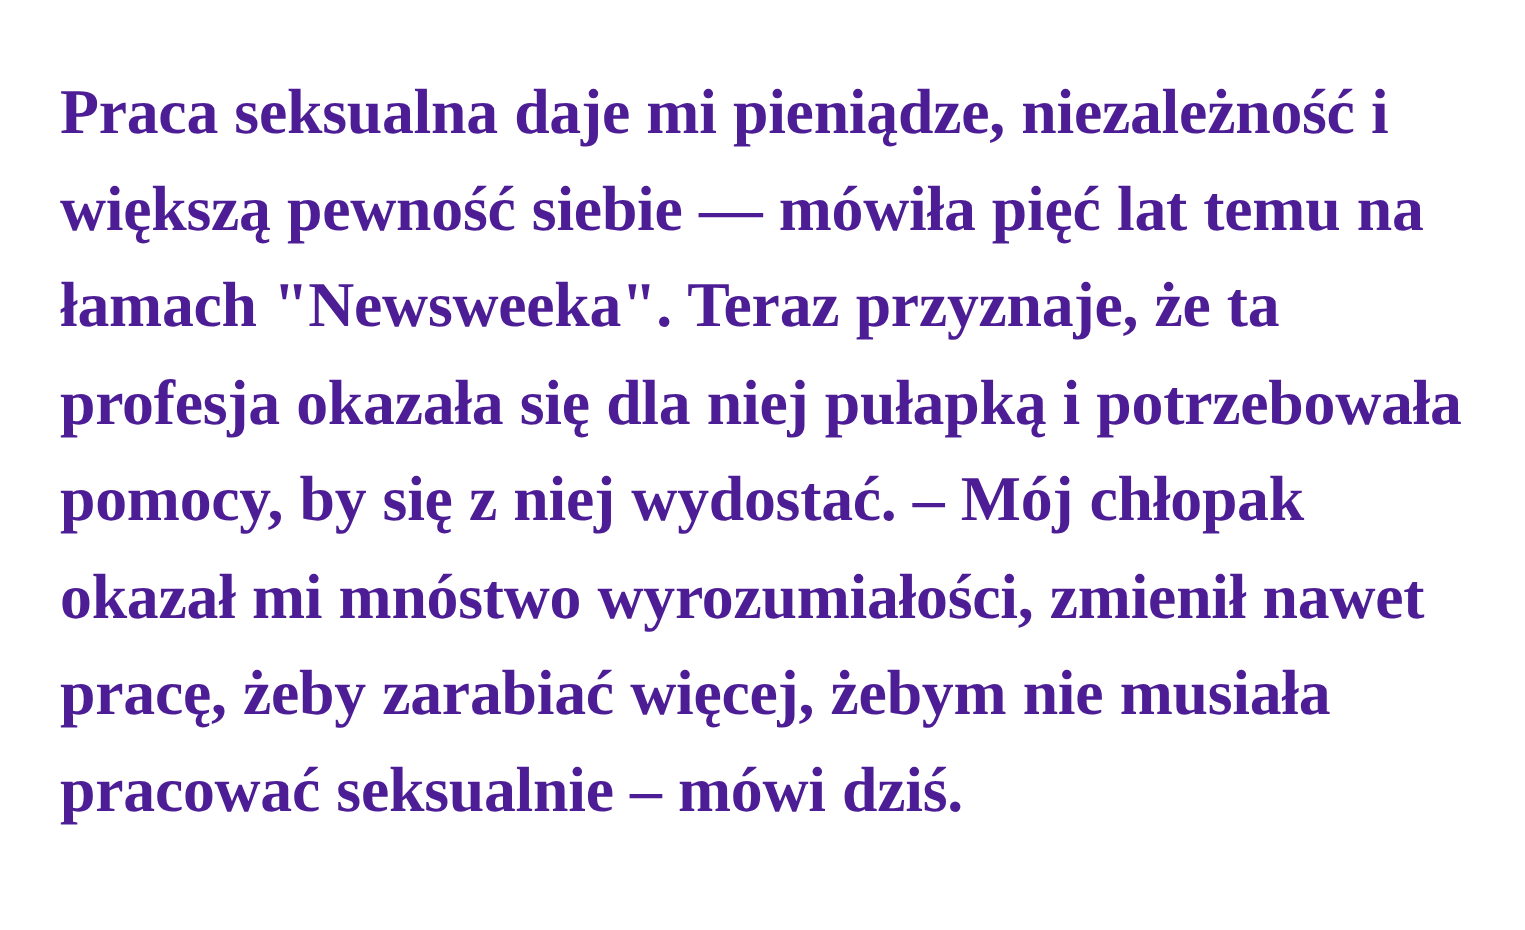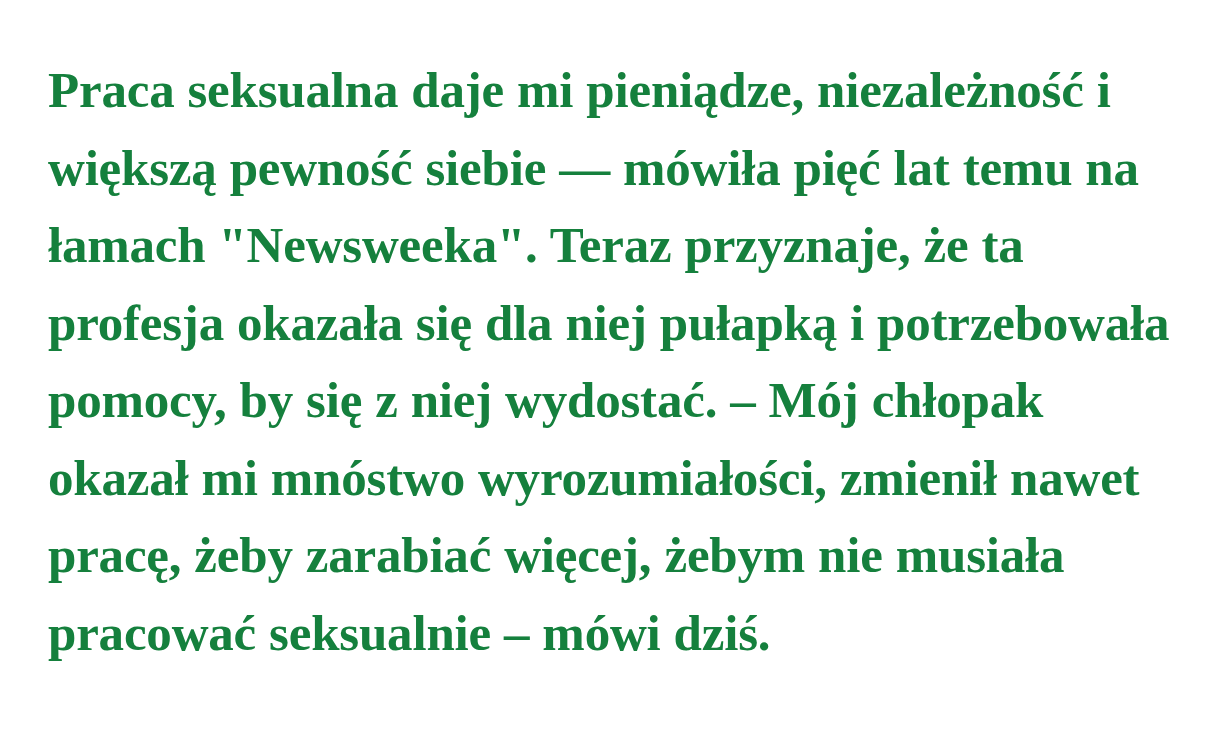--- a/index.html
+++ b/index.html
@@ -20,21 +20,21 @@
     height: 744px;
     padding: 52px 50px 0 48px;
     background: #ffffff;
   }
   .pull-quote {
     font-family: "Liberation Serif", "DejaVu Serif", serif;
     font-weight: 700;
     font-size: 51px;
     line-height: 1.52;
     letter-spacing: -0.2px;
-    color: #15803d;
+    color: #4c1d95;
     margin: 0;
     text-align: left;
     word-spacing: 0.5px;
   }
 </style>
 </head>
 <body>
 
 <div class="page">
   <p class="pull-quote">Praca seksualna daje mi pieniądze, niezależność i większą pewność siebie — mówiła pięć lat temu na łamach "Newsweeka". Teraz przyznaje, że ta profesja okazała się dla niej pułapką i potrzebowała pomocy, by się z niej wydostać. – Mój chłopak okazał mi mnóstwo wyrozumiałości, zmienił nawet pracę, żeby zarabiać więcej, żebym nie musiała pracować seksualnie – mówi dziś.</p>

